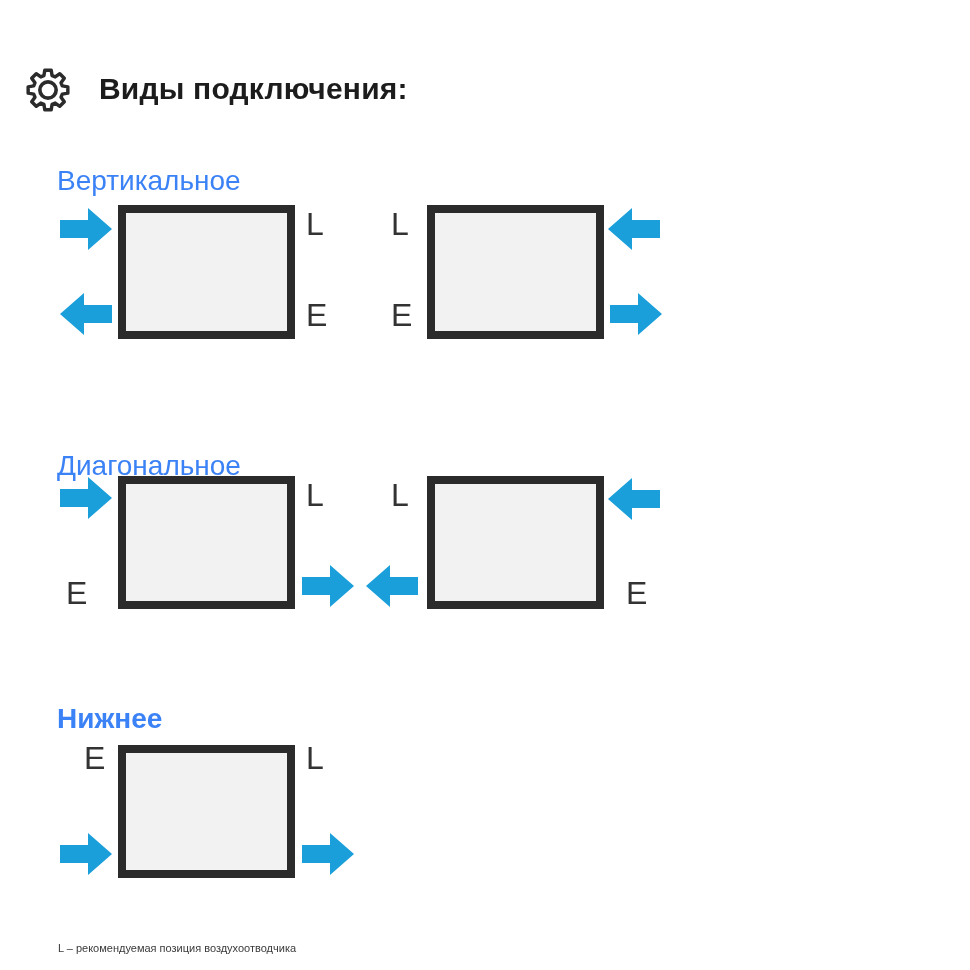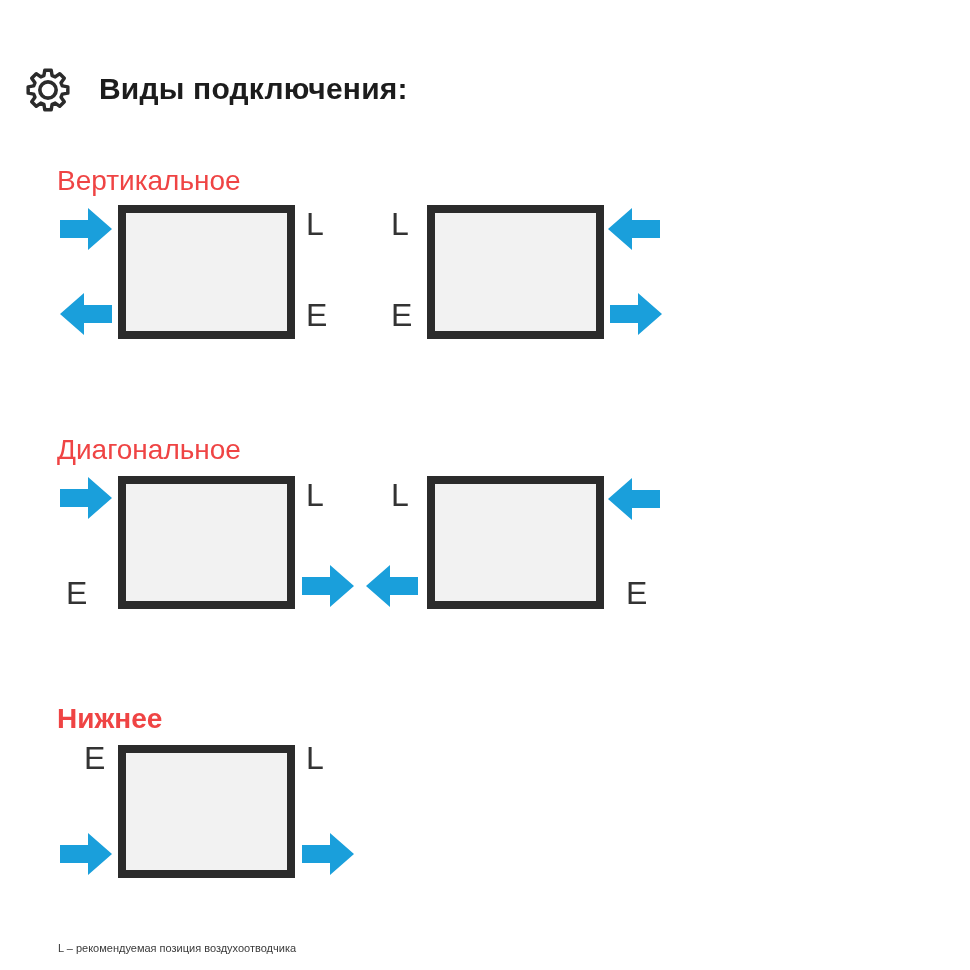--- a/index.html
+++ b/index.html
@@ -7,21 +7,21 @@
     position:relative; width:970px; height:970px; background:#ffffff;
     font-family:"Liberation Sans","DejaVu Sans",sans-serif; overflow:hidden;margin-top:36px;
   }
   .hdr-title {
     position:absolute; left:99px; top:36px;
     font-size:30px; font-weight:bold; color:#1c1c1c; letter-spacing:0.2px;
   }
   .gear { position:absolute; left:25px; top:31px; width:46px; height:46px; }
   .section-title {
     position:absolute; left:57px;
-    font-size:28px; font-weight:400; color:#ef4444;
+    font-size:28px; font-weight:400; color:#3b82f6;
   }
   .box {
     position:absolute; width:177px; box-sizing:border-box;
     border:8px solid #2b2b2b; background:#f2f2f2;
   }
   .box.h1 { height:134px; }
   .box.h2 { height:133px; }
   .arrow { position:absolute; width:52px; height:42px; }
   .arrow svg { display:block; width:100%; height:100%; }
   .arrow.dir-left svg { transform:scaleX(-1); }
@@ -67,21 +67,21 @@
     <svg viewBox="0 0 52 42">
         <polygon points="0,12 28,12 28,0 52,21 28,42 28,30 0,30" fill="#1A9FDB"></polygon>
       </svg>
   </div>
   <div class="arrow dir-right" style="left:610px; top:257px;">
     <svg viewBox="0 0 52 42">
         <polygon points="0,12 28,12 28,0 52,21 28,42 28,30 0,30" fill="#1A9FDB"></polygon>
       </svg>
   </div>
 
-  <div class="section-title" style="top:398px;">Диагональное</div>
+  <div class="section-title" style="top:414px;">Диагональное</div>
 
   <div class="box h2" style="left:118px; top:440px;"></div>
   <div class="arrow dir-right" style="left:60px; top:441px;">
     <svg viewBox="0 0 52 42">
         <polygon points="0,12 28,12 28,0 52,21 28,42 28,30 0,30" fill="#1A9FDB"></polygon>
       </svg>
   </div>
   <div class="lbl" style="left:306px; top:443px;">L</div>
   <div class="lbl" style="left:66px; top:541px;">E</div>
   <div class="arrow dir-right" style="left:302px; top:529px;">

